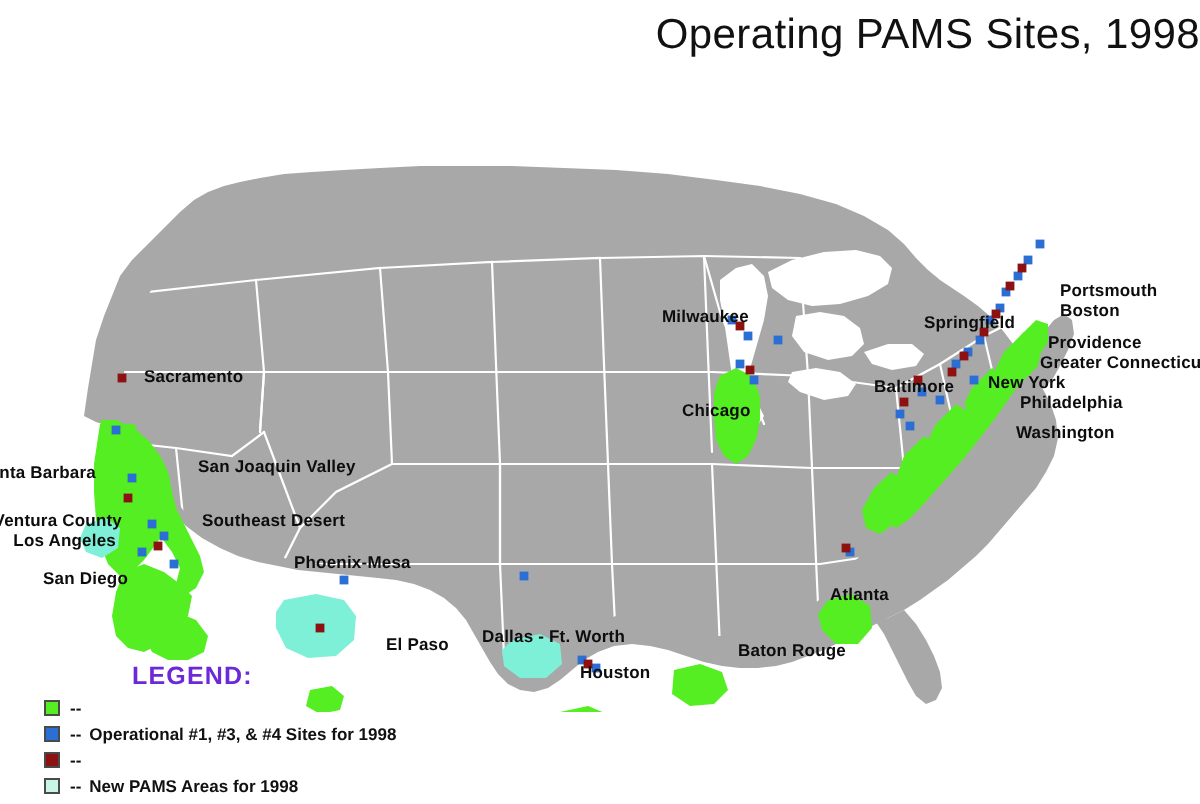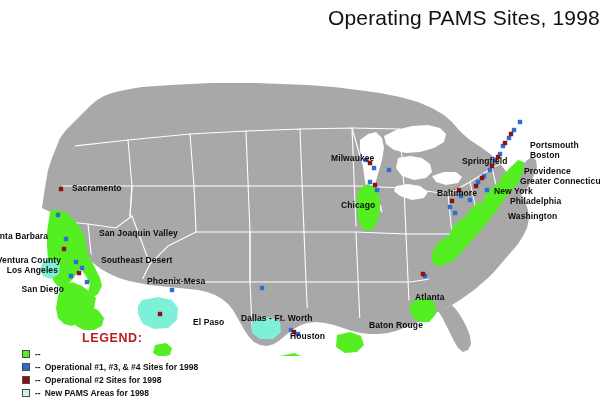--- a/index.html
+++ b/index.html
@@ -41,21 +41,21 @@
     letter-spacing:0.1px;
   }
   .lbl.r{transform:translateX(-100%);}
 
   
   .legend{
     position:absolute;left:14px;top:331px;width:260px;height:66px;
   }
   .legend-title{
     position:absolute;left:52px;top:0;
-    font-size:12.5px;font-weight:700;color:#b91c1c;letter-spacing:0.6px;margin-left:16px;
+    font-size:12.5px;font-weight:700;color:#6d28d9;letter-spacing:0.6px;
   }
   .legend-rows{position:absolute;left:0;top:17px;width:260px;}
   .legend-row{
     display:flex;align-items:center;height:11px;margin-bottom:2px;
   }
   .swatch{
     width:8px;height:8px;
     border:1px solid #4a4a4a;
     box-sizing:border-box;
     flex:0 0 auto;
@@ -322,21 +322,20 @@
           <span class="dash">--</span>
         </div>
         <div class="legend-row">
           <span class="swatch" style="background: rgb(43, 111, 212);"></span>
           <span class="dash">--</span>
           <span class="legend-text">Operational #1, #3, &amp; #4  Sites for 1998</span>
         </div>
         <div class="legend-row">
           <span class="swatch" style="background: rgb(142, 17, 17);"></span>
           <span class="dash">--</span>
-          <span class="legend-text">Operational #2 Sites for 1998</span>
         </div>
         <div class="legend-row">
           <span class="swatch" style="background: rgb(201, 245, 232);"></span>
           <span class="dash">--</span>
           <span class="legend-text">New PAMS Areas for 1998</span>
         </div>
       </div>
   </div>
 
 </div>

